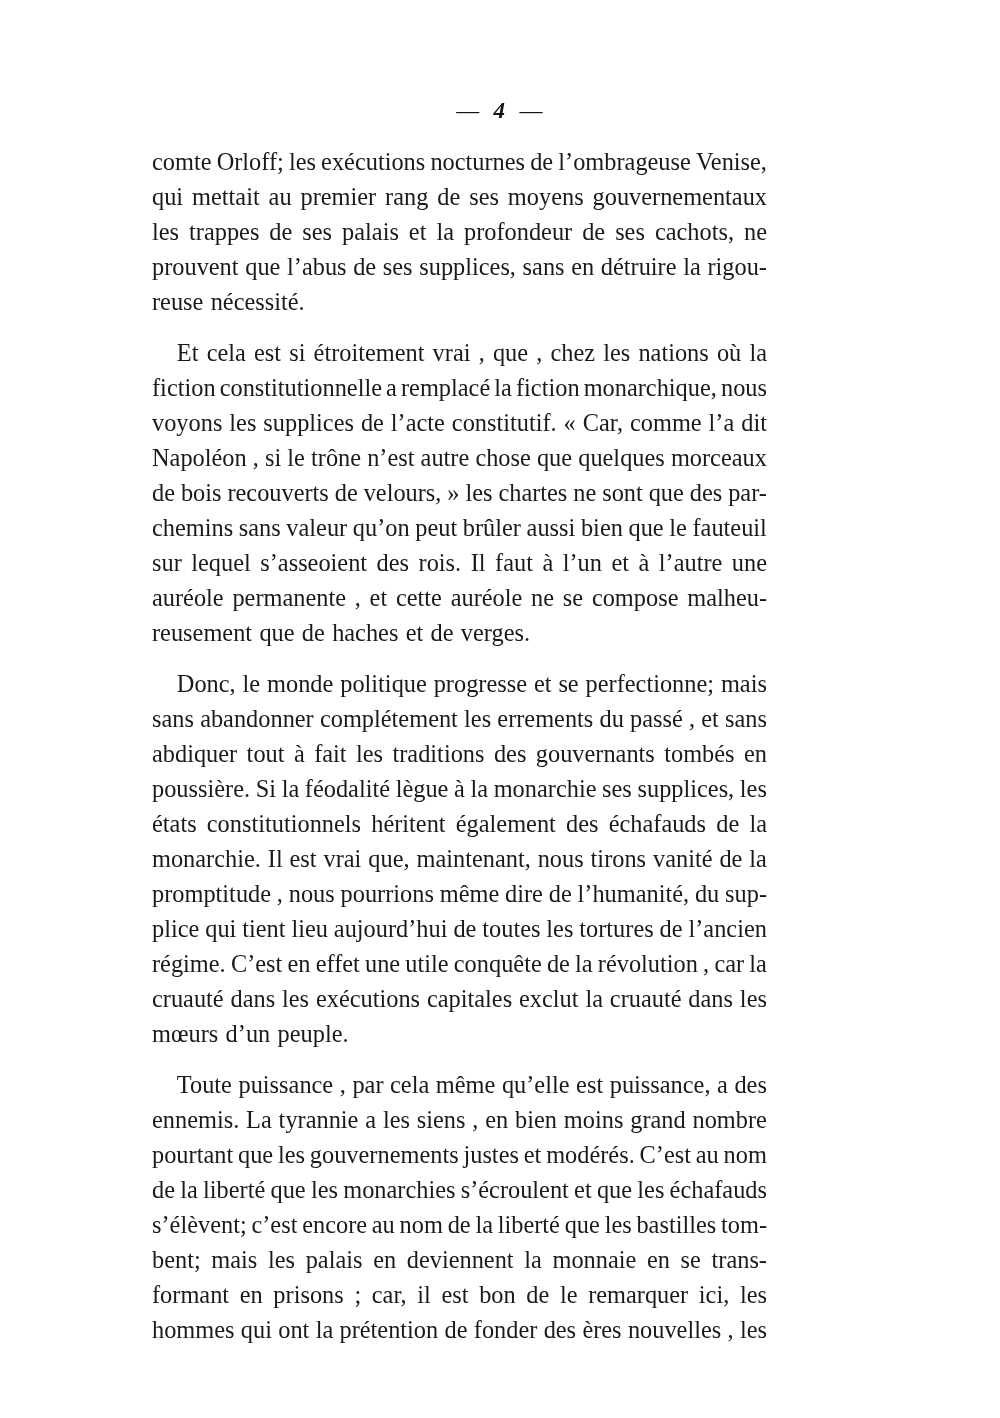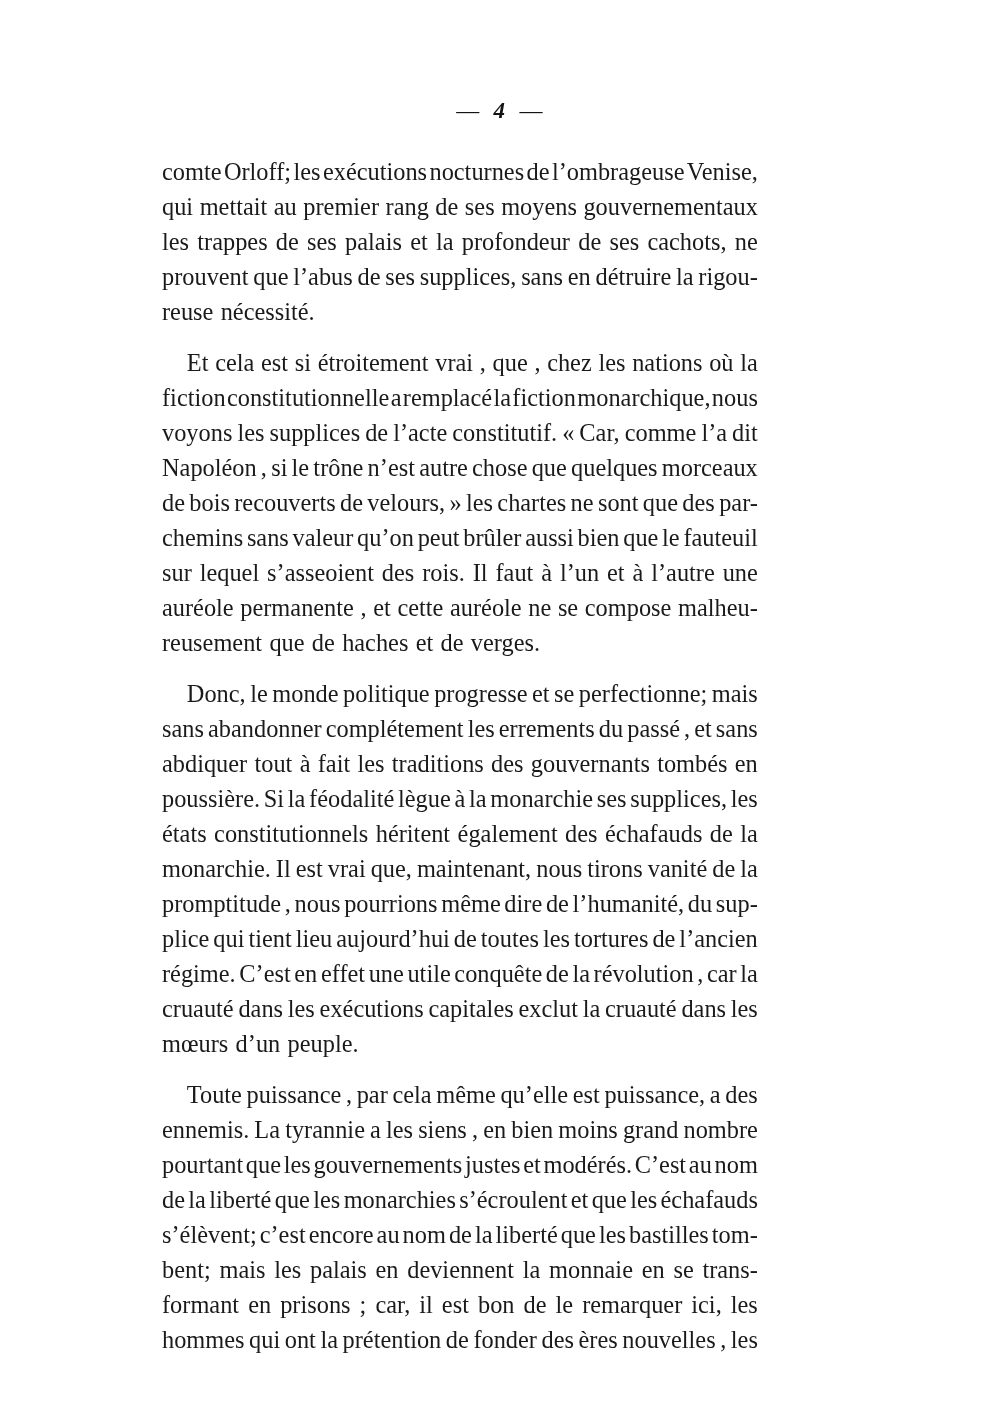--- a/index.html
+++ b/index.html
@@ -42,21 +42,21 @@
 
   
   .textblock {
     position: absolute;
     left: 148px;
     top: 140px;
     width: 652px;
   }
 
   .para {
-    margin: 14px;
+    margin: 4px;
     padding: 0;
   }
   .para + .para { margin-top: 16px; }
 
   
   .line {
     display: flex;
     height: 35px;
     align-items: baseline;
     font-size: 25.5px;

